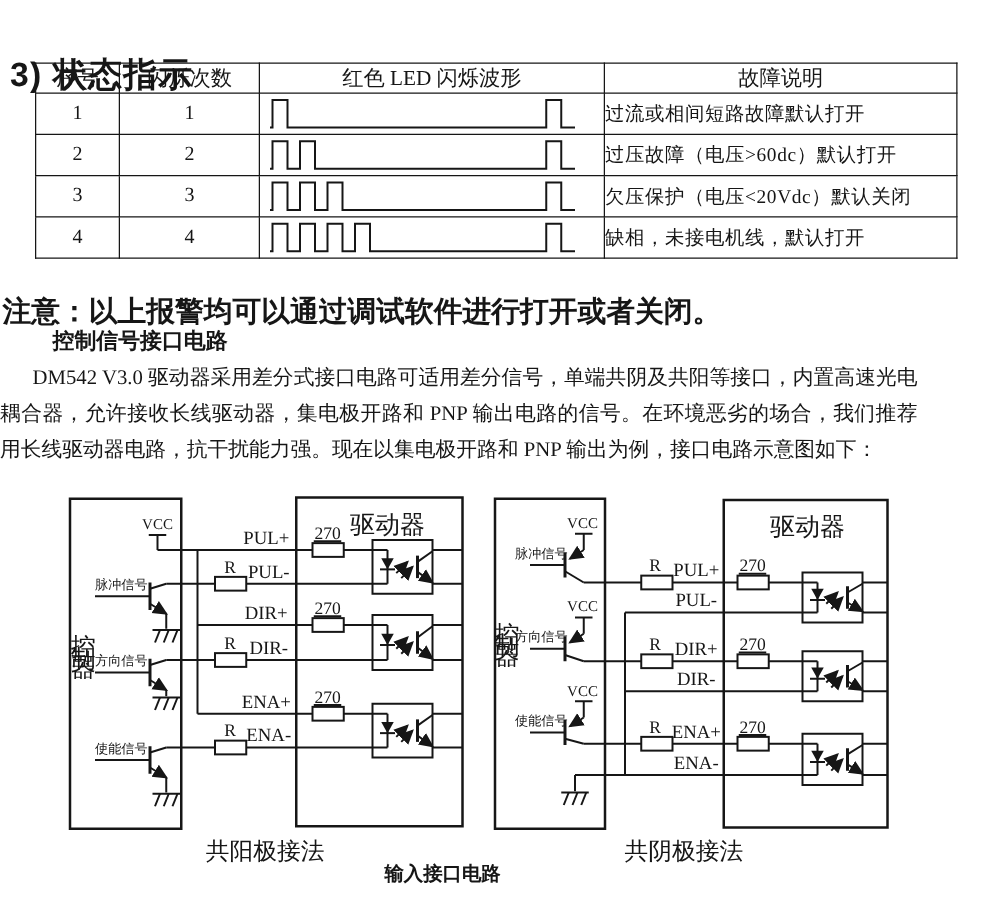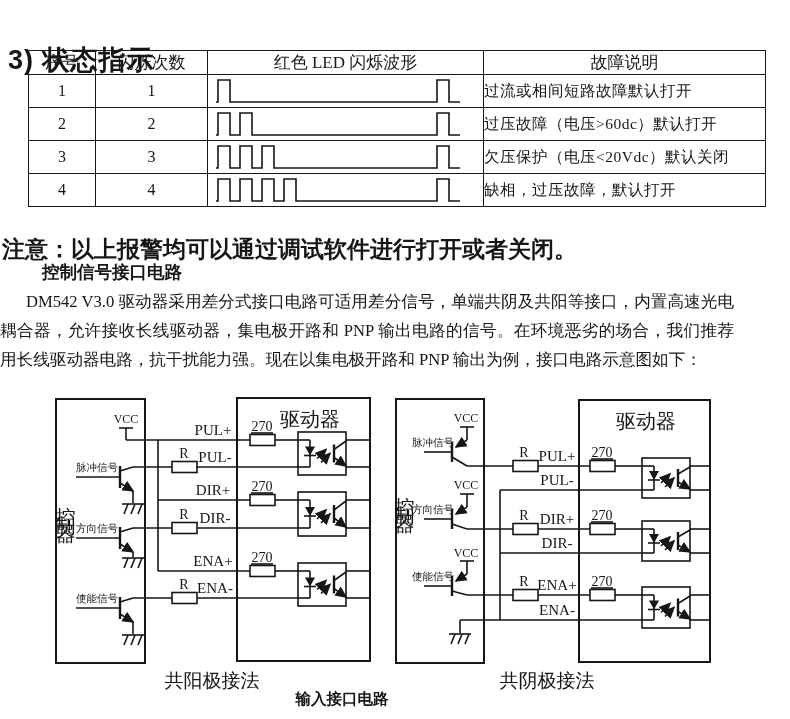--- a/index.html
+++ b/index.html
@@ -55,21 +55,21 @@
   }
   .ckt .fillshape { fill:var(--ink); stroke:none; }
   #arr path { fill:var(--ink); stroke:none; }
   .vlabel {
     position:absolute; writing-mode:vertical-rl; text-orientation:upright;
     font-size:20px; letter-spacing:9px; line-height:20px;
   }
   #vl-left { left:56px; top:491px; }
   #vl-right { left:395px; top:481px; }
   .figcap {
-    position:absolute; left:0; top:689px; width:684px; text-align:center;
+    position:absolute; left:12px; top:689px; width:684px; text-align:center;
     font-family:"Liberation Sans","DejaVu Sans",sans-serif;
     font-weight:bold; font-size:15.5px;
   }
 </style>
 </head>
 <body>
 
 <div class="title">3) 状态指示</div>
 
 <table class="status">
@@ -119,21 +119,21 @@
       <td class="fault">欠压保护（电压&lt;20Vdc）默认关闭</td>
     </tr>
     <tr>
       <td class="num">4</td>
       <td class="num">4</td>
       <td class="wave">
           <svg width="276" height="30" viewBox="0 0 276 30">
             <polyline points="8,26 10,26 10,4 22,4 22,26 32,26 32,4 44,4 44,26 54,26 54,4 66,4 66,26 76,26 76,4 88,4 88,26 229,26 229,4 241,4 241,26 252,26" class="wv"></polyline>
           </svg>
         </td>
-      <td class="fault">缺相，过压故障，默认打开</td>
+      <td class="fault">缺相，未接电机线，默认打开</td>
     </tr>
   </tbody>
 </table>
 
 <div class="note">注意：以上报警均可以通过调试软件进行打开或者关闭。</div>
 <div class="subhead">控制信号接口电路</div>
 <div class="para">DM542 V3.0 驱动器采用差分式接口电路可适用差分信号，单端共阴及共阳等接口，内置高速光电耦合器，允许接收长线驱动器，集电极开路和 PNP 输出电路的信号。在环境恶劣的场合，我们推荐用长线驱动器电路，抗干扰能力强。现在以集电极开路和 PNP 输出为例，接口电路示意图如下：</div>
 
 <svg class="ckt" width="790" height="310" viewBox="0 390 790 310">
   <defs>

